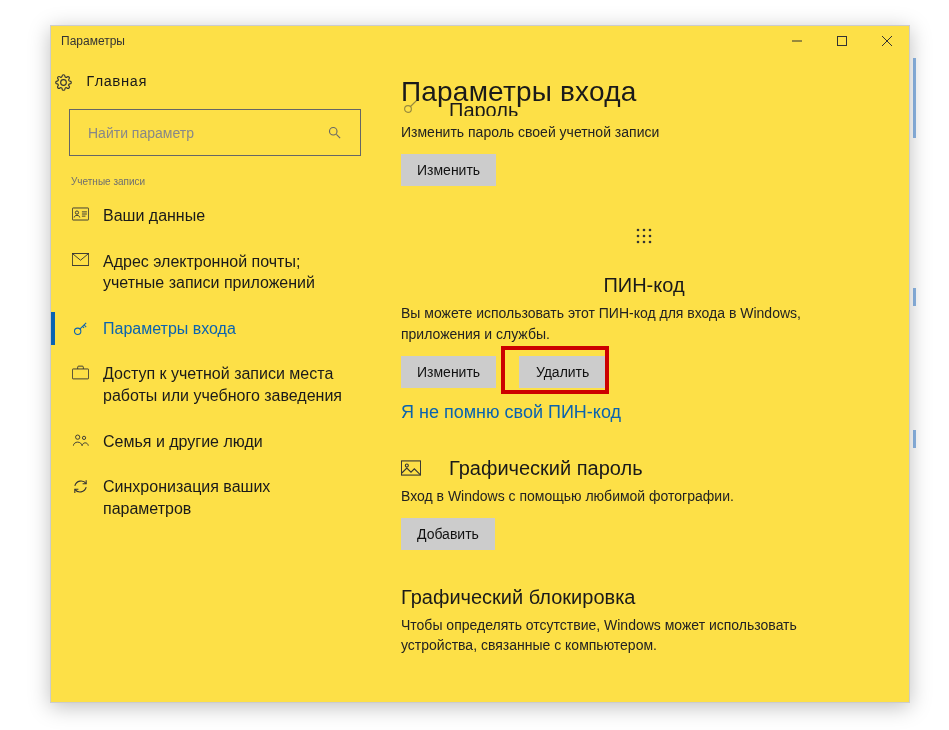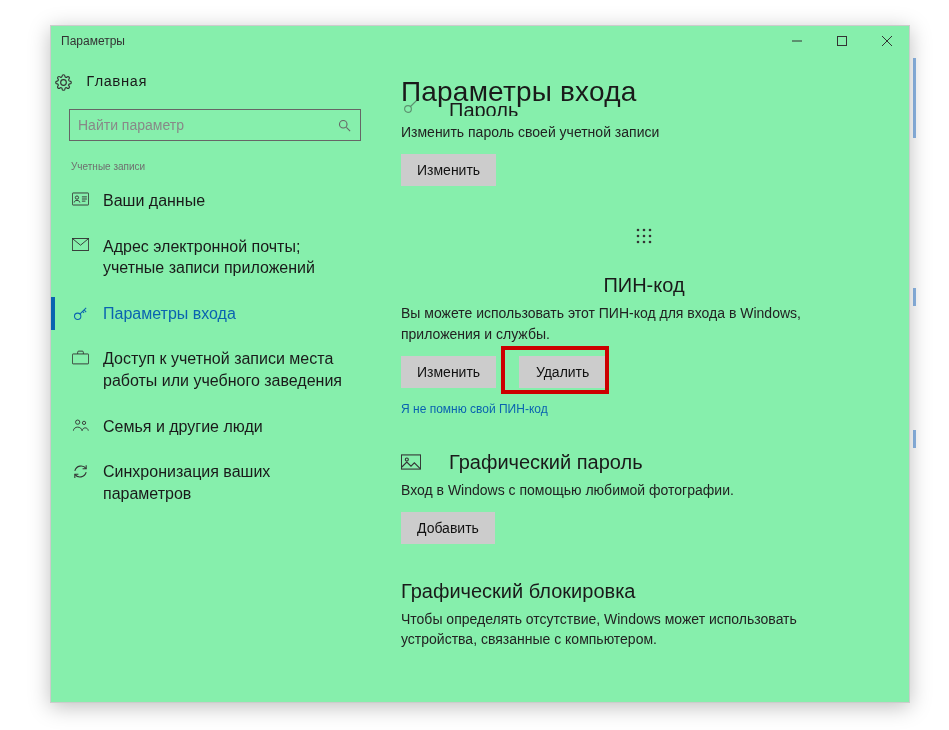--- a/index.html
+++ b/index.html
@@ -1,43 +1,43 @@
 <!DOCTYPE html>
 <html><head>
 <meta charset="utf-8">
 <style>
   * { box-sizing: border-box; margin: 0; padding: 0; }
   html, body { width: 949px; height: 730px; background: #fff; font-family: "Segoe UI", Tahoma, sans-serif; color: #1a1a1a; }
-  .app-window { position: absolute; left: 50px; top: 25px; width: 860px; height: 678px; background: #86efac; border: 1px solid #ccc; box-shadow: 0 4px 20px rgba(0,0,0,0.25); display: flex; flex-direction: column; overflow: hidden; }
+  .app-window { position: absolute; left: 50px; top: 25px; width: 860px; height: 678px; background: #fde047; border: 1px solid #ccc; box-shadow: 0 4px 20px rgba(0,0,0,0.25); display: flex; flex-direction: column; overflow: hidden; }
   .titlebar { display: flex; align-items: center; height: 30px; padding-left: 10px; font-size: 12px; color: #333; }
   .titlebar .title { flex: 1; }
   .titlebar .win-controls { display: flex; }
   .titlebar .win-btn { width: 45px; height: 30px; display: flex; align-items: center; justify-content: center; font-family: "Segoe UI Symbol", sans-serif; font-size: 10px; color: #333; cursor: default; }
   .body { flex: 1; display: flex; overflow: hidden; }
   .sidebar { width: 328px; padding: 10px 0 0 0; display: flex; flex-direction: column; }
   .home-row { display: flex; align-items: flex-start; padding: 8px 4px; gap: 14px; font-size: 14.5px; font-family: Liberation Mono, monospace; }
   .search-wrap { margin: 10px 18px 18px 18px; }
-  .search { display: flex; align-items: center; border: 1px solid #666; height: 32px; padding: 0 8px; }
+  .search { display: flex; align-items: center; border: 1px solid #666; height: 47px; padding: 0 18px; }
   .search input { flex: 1; border: none; outline: none; font-size: 14px; color: #333; background: transparent; }
   .search input::placeholder { color: #888; }
   .nav-group-title { padding: 2px 20px 6px 20px; font-size: 10px; color: #6f6f6f; }
   .nav-item { display: flex; align-items: flex-start; gap: 14px; padding: 12px 20px 12px 20px; font-size: 16px; line-height: 1.35; cursor: default; }
   .nav-item.active { color: #0a63b0; position: relative; }
   .nav-item.active::before { content:""; position:absolute; left:0; top:6px; bottom:6px; width:4px; background:#0a63b0; }
   .nav-item .icon { width: 18px; flex: 0 0 18px; margin-top: 2px; display:flex; align-items:center; justify-content:center; }
   .main { flex: 1; padding: 0 22px 0 22px; overflow: hidden; position: relative; }
   .page-title { font-size: 28px; font-weight: 350; padding: 20px 0 6px 0; letter-spacing: 0.2px; }
   .content { position: relative; }
   .section-head { display: flex; align-items: center; gap: 28px; font-size: 20px; font-weight: 400; margin-top: 24px; }
   .section-head .icon { width: 20px; height: 20px; display:flex; align-items:center; justify-content:center; }
   .section-head.cutoff { margin-top: -14px; }
   .section-desc { font-size: 14px; color: #222; margin-top: 6px; line-height: 1.45; max-width: 440px; }
   .btn { display: inline-flex; align-items: center; justify-content: center; min-width: 88px; height: 32px; padding: 0 16px; background: #ccc; border: none; font-size: 14px; color: #111; cursor: default; margin-top: 12px; }
   .btn + .btn { margin-left: 18px; }
-  .link { color: #0a63b0; font-size: 12px; margin-top: 14px; display: inline-block; }
+  .link { color: #0a63b0; font-size: 18px; margin-top: 14px; display: inline-block; }
   .highlight-box { position:absolute; border: 4px solid #c00; pointer-events:none; }
   .big-heading { font-size: 20px; font-weight: 400; margin-top: 36px; }
   
   .edge-blue { position:absolute; background:#8db7e6; }
   svg { display:block; }
 </style>
 </head>
 <body>
 
 <div class="edge-blue" style="left:913px; top:58px; width:3px; height:80px;"></div>

